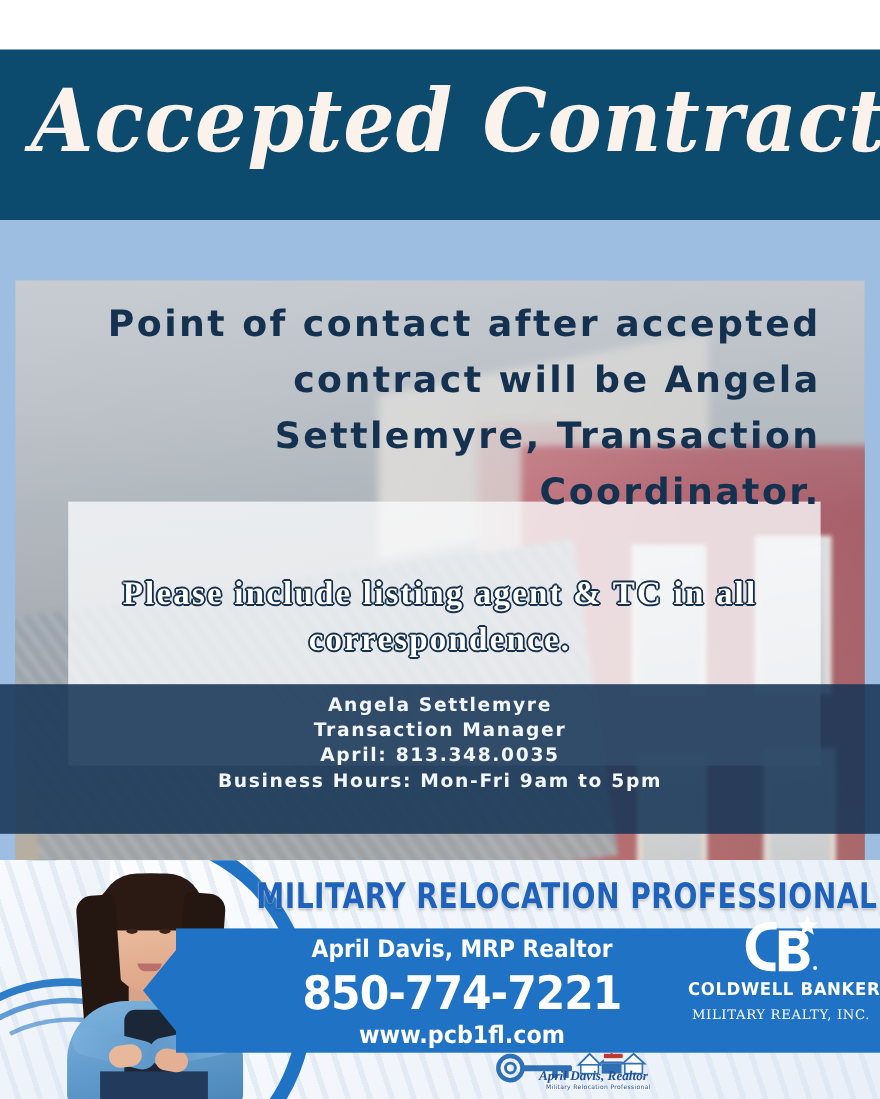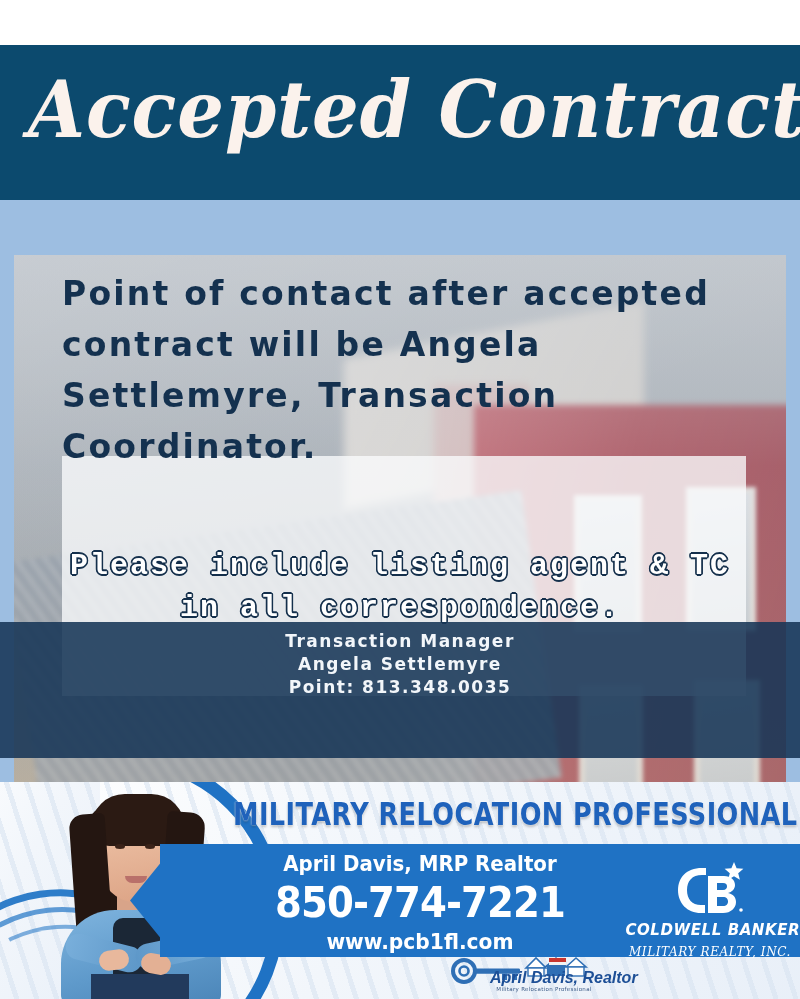--- a/index.html
+++ b/index.html
@@ -142,37 +142,37 @@
     position: absolute;
     left: 62px; top: 256px;
     width: 684px;
     height: 240px;
     background: rgba(250,251,253,0.78);
   }
   .msg-text {
     position: absolute;
     left: 62px; top: 268px;
     width: 684px;
-    text-align: left;
+    text-align: right;
     color: #14314f;
     font-family: "DejaVu Sans", sans-serif;
     font-size: 33px;
     line-height: 51px;
     font-weight: bold;
     letter-spacing: 2.2px;
   }
 
   
   .sub-text {
     position: absolute;
-    left: 50px; top: 545px;
+    left: 50px; top: 519px;
     width: 700px;
     text-align: center;
     color: #ffffff;
-    font-family: Liberation Mono, monospace;
+    font-family: Liberation Serif, serif;
     font-size: 30px;
     line-height: 42px;
     font-weight: bold;
     letter-spacing: 2px;
     text-shadow:
        1.6px 0 0 #15304c, -1.6px 0 0 #15304c,
        0 1.6px 0 #15304c, 0 -1.6px 0 #15304c,
        1.2px 1.2px 0 #15304c, -1.2px 1.2px 0 #15304c,
        1.2px -1.2px 0 #15304c, -1.2px -1.2px 0 #15304c;
   }
@@ -325,45 +325,45 @@
     color: #ffffff;
     font-family: "DejaVu Sans", sans-serif;
     font-size: 22px;
     line-height: 28px;
     font-weight: bold;
     transform: scaleX(0.92);
     white-space: nowrap;
   }
 
   
-  .cb-lockup { position: absolute; left: 620px; top: 78px; width: 180px; height: 108px; font-style: italic; }
+  .cb-lockup { position: absolute; left: 620px; top: 48px; width: 180px; height: 108px; }
   .cb-mark { position: absolute; left: 52px; top: 2px; width: 78px; height: 56px; }
   .cb-name {
     position: absolute; left: 0; top: 60px; width: 180px;
     text-align: center; color: #ffffff;
     font-family: "DejaVu Sans", sans-serif;
     font-size: 16px; line-height: 20px; font-weight: bold;
     letter-spacing: 0.6px; transform: scaleX(0.94); white-space: nowrap;
   }
   .cb-sub {
     position: absolute; left: 0; top: 84px; width: 180px;
     text-align: center; color: #ffffff;
     font-family: "DejaVu Serif", serif;
     font-size: 12px; line-height: 16px;
     letter-spacing: 0.6px; white-space: nowrap;
   }
 
   
   .key-logo { position: absolute; left: 448px; top: 172px; width: 150px; height: 44px; }
   .kl-name {
     position: absolute; left: 42px; top: 17px; width: 108px;
-    text-align: center; color: #1d4f96;
-    font-family: Liberation Sans, sans-serif;
+    color: #1d4f96;
+    font-family: Liberation Serif, serif;
     font-style: italic; font-weight: bold;
-    font-size: 16px; line-height: 14px; white-space: nowrap;
+    font-size: 12px; line-height: 14px; white-space: nowrap;
   }
   .kl-sub {
     position: absolute; left: 42px; top: 31px; width: 108px;
     text-align: center; color: #3a5a86;
     font-family: "DejaVu Sans", sans-serif;
     font-size: 5.5px; line-height: 8px; letter-spacing: 0.3px; white-space: nowrap;
   }
 </style>
 </head>
 <body>
@@ -390,23 +390,24 @@
 
     <div class="msg-panel"></div>
   </div>
 
   <div class="msg-text">Point of contact after accepted contract will be Angela Settlemyre, Transaction Coordinator.</div>
 
   <div class="sub-text">Please include listing agent &amp; TC in all correspondence.</div>
 
   <div class="contact-band"></div>
   <div class="contact-lines">
+    <div class="ln">Angela Settlemyre</div>
     <div class="ln">Transaction Manager</div>
-    <div class="ln">Angela Settlemyre</div>
-    <div class="ln">Point: 813.348.0035</div>
+    <div class="ln">April: 813.348.0035</div>
+    <div class="ln">Business Hours: Mon-Fri 9am to 5pm</div>
   </div>
 
   <div class="banner">
 
     <div class="ring"></div>
     <div class="ring-mask"></div>
     <div class="swoosh sw1"></div>
     <div class="swoosh sw2"></div>
     <div class="swoosh sw3"></div>
 

